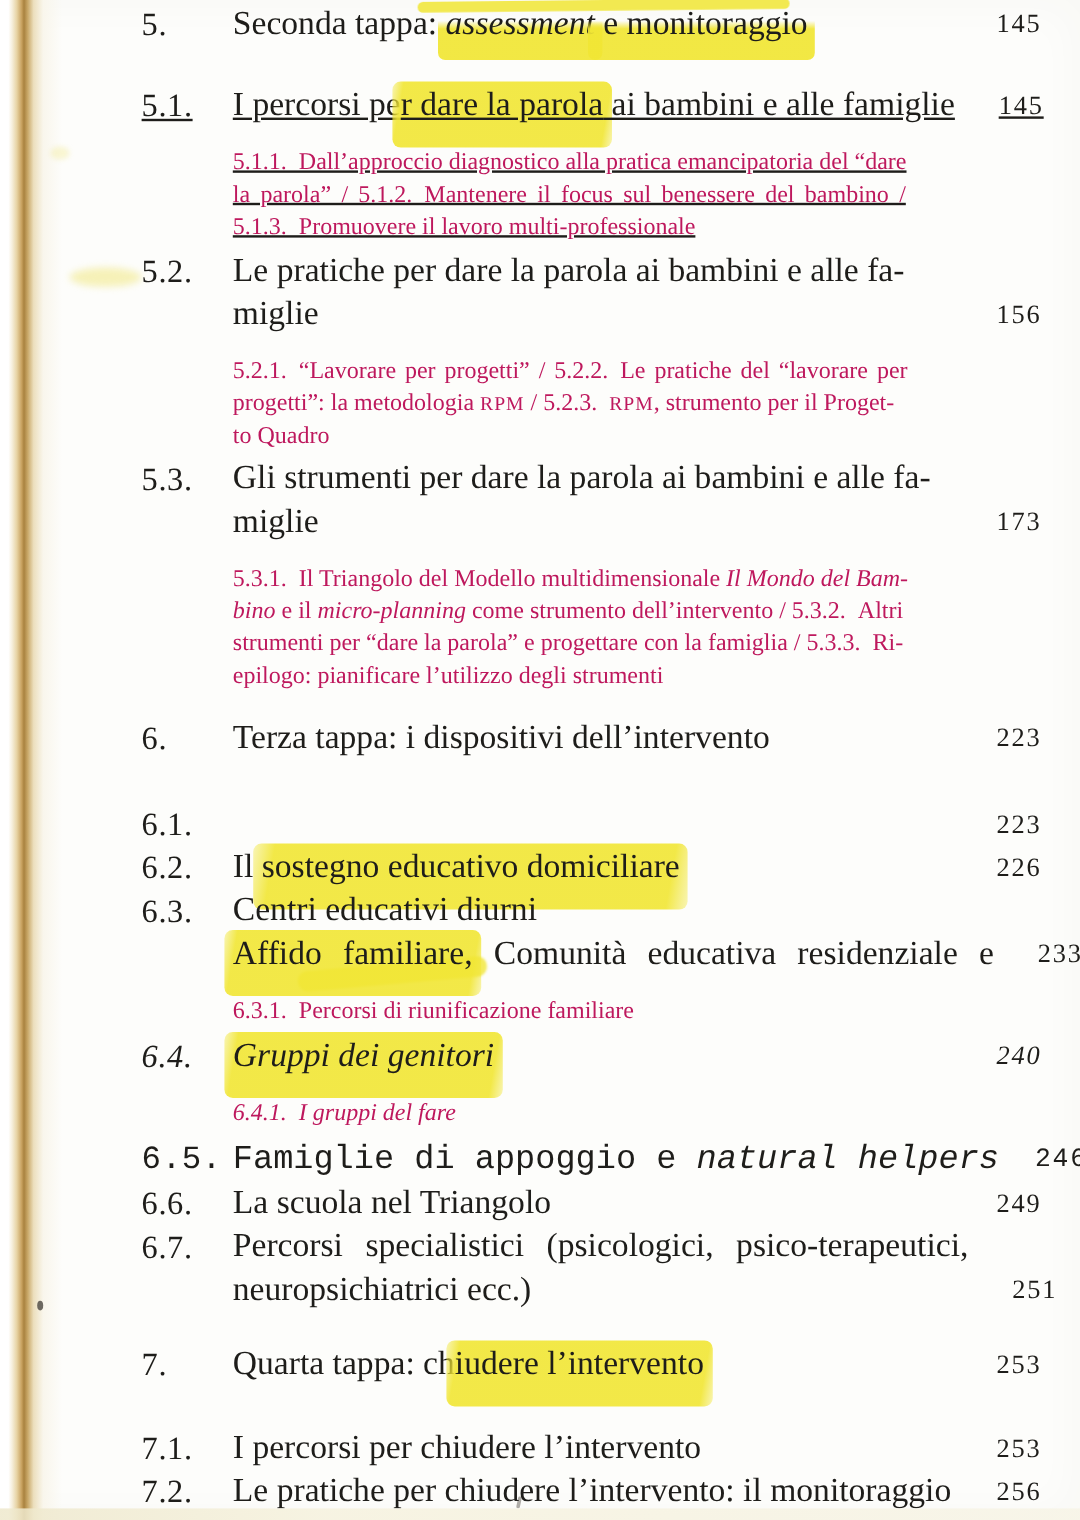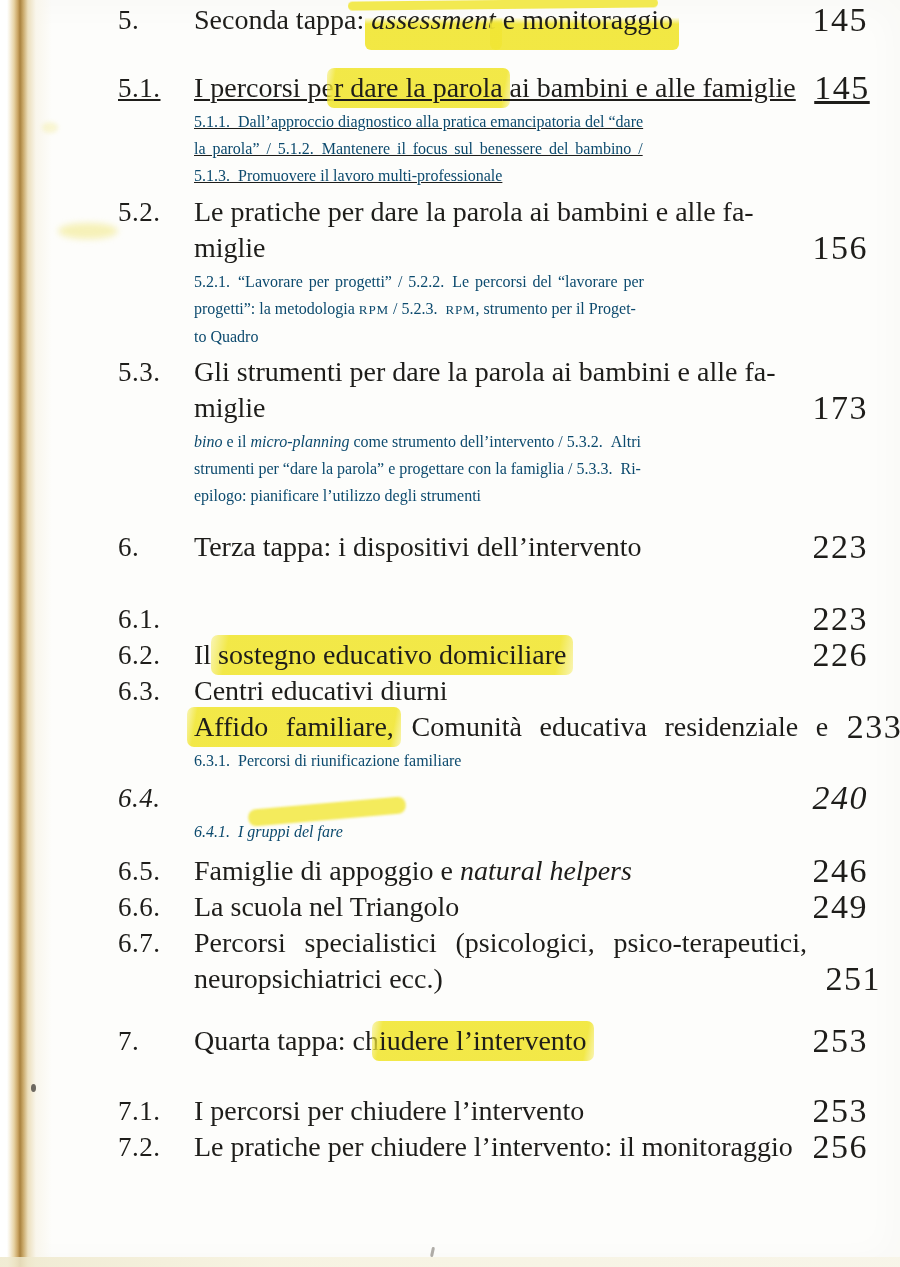--- a/index.html
+++ b/index.html
@@ -39,47 +39,47 @@
   .tick-bottom { left:431px; top:1247px; width:3px; height:10px;
     background:#6f6a62; opacity:.55; transform:rotate(12deg); border-radius:2px; }
 
   
   .toc { position:absolute; left:118px; top:0; width:750px; }
   .toc-row { display:grid; grid-template-columns:76px 1fr 74px; align-items:start; }
   .entry-number { font-size:27px; line-height:36px; letter-spacing:.5px; }
   .entry-title { font-size:28px; line-height:36px; grid-column:2; }
   .entry-title .line { white-space:nowrap; }
   .entry-page { grid-column:3; align-self:end; text-align:right;
-    font-size:34px; line-height:36px; letter-spacing:1.5px; }
-  .entry-sub { grid-column:2; font-size:16px; line-height:27px; margin-top:2px; color:#0c4a6e; }
+    font-size:22px; line-height:36px; letter-spacing:1.5px; }
+  .entry-sub { grid-column:2; font-size:20px; line-height:27px; margin-top:16px; color:#be185d; }
   .entry-sub .line { white-space:nowrap; }
 
   .it { font-style:italic; }
   .sc { font-size:.82em; letter-spacing:.8px;text-align:center; }
   .hl {
     background:linear-gradient(100deg, rgba(241,230,52,.35) 0%,
       rgba(241,230,52,.9) 5%, rgba(241,230,52,.9) 95%, rgba(241,230,52,.35) 100%);
-    border-radius:7px; padding:4px 7px 5px; margin:-4px -7px -5px;
+    border-radius:7px; padding:4px 7px 20px; margin:-4px -7px -5px;
     box-decoration-break:clone; -webkit-box-decoration-break:clone;
   }
   .hl-low {
     background:linear-gradient(180deg, rgba(241,230,52,0) 0%, rgba(241,230,52,0) 32%,
       rgba(241,230,52,.92) 46%, rgba(241,230,52,.92) 100%);
     border-radius:6px; padding:2px 6px 15px; margin:-2px -6px -15px;
   }
 
   
   .toc-row:nth-child(1)  { margin-top:2px; }
   .toc-row:nth-child(2)  { margin-top:32px;text-decoration:underline; }
   .toc-row:nth-child(3)  { margin-top:5px; }
   .toc-row:nth-child(4)  { margin-top:4px; }
   .toc-row:nth-child(5)  { margin-top:20px; }
   .toc-row:nth-child(6)  { margin-top:36px; }
   .toc-row:nth-child(9)  { margin-top:6px;font-style:italic; }
-  .toc-row:nth-child(10) { margin-top:8px; }
+  .toc-row:nth-child(10) { margin-top:8px;font-family:Liberation Mono, monospace; }
   .toc-row:nth-child(13) { margin-top:26px; }
   .toc-row:nth-child(14) { margin-top:34px; }
 </style>
 </head>
 <body>
 
 <div class="page">
   <div class="spine decor"></div>
   <div class="decor swipe-top"></div>
   <div class="decor smudge-a"></div>
@@ -112,34 +112,35 @@
   </section>
 
   <section class="toc-row">
     <div class="entry-number">5.2.</div>
     <div class="entry-title">
           <div class="line"><span>Le pratiche per dare la parola ai bambini e alle fa-</span></div>
           <div class="line"><span>miglie</span></div>
         </div>
     <div class="entry-page">156</div>
     <div class="entry-sub">
-          <div class="line" style="word-spacing: 0.12em;"><span>5.2.1. “Lavorare per progetti” / 5.2.2. Le percorsi del “lavorare per</span></div>
+          <div class="line" style="word-spacing: 0.12em;"><span>5.2.1. “Lavorare per progetti” / 5.2.2. Le pratiche del “lavorare per</span></div>
           <div class="line"><span>progetti”: la metodologia </span><span class="sc">RPM</span><span> / 5.2.3. </span><span class="sc">RPM</span><span>, strumento per il Proget-</span></div>
           <div class="line"><span>to Quadro</span></div>
         </div>
   </section>
 
   <section class="toc-row">
     <div class="entry-number">5.3.</div>
     <div class="entry-title">
           <div class="line"><span>Gli strumenti per dare la parola ai bambini e alle fa-</span></div>
           <div class="line"><span>miglie</span></div>
         </div>
     <div class="entry-page">173</div>
     <div class="entry-sub">
+          <div class="line"><span>5.3.1. Il Triangolo del Modello multidimensionale </span><span class="it">Il Mondo del Bam-</span></div>
           <div class="line"><span class="it">bino</span><span> e il </span><span class="it">micro-planning</span><span> come strumento dell’intervento / 5.3.2. Altri</span></div>
           <div class="line"><span>strumenti per “dare la parola” e progettare con la famiglia / 5.3.3. Ri-</span></div>
           <div class="line"><span>epilogo: pianificare l’utilizzo degli strumenti</span></div>
         </div>
   </section>
 
   <section class="toc-row">
     <div class="entry-number">6.</div>
     <div class="entry-title">
           <div class="line"><span>Terza tappa: i dispositivi dell’intervento</span></div>
@@ -170,20 +171,23 @@
           <div class="line" style="word-spacing: 0.38em;"><span class="hl">Affido familiare,</span><span> Comunità educativa residenziale e</span></div>
         </div>
     <div class="entry-page">233</div>
     <div class="entry-sub">
           <div class="line"><span>6.3.1. Percorsi di riunificazione familiare</span></div>
         </div>
   </section>
 
   <section class="toc-row">
     <div class="entry-number">6.4.</div>
+    <div class="entry-title">
+          <div class="line"><span class="hl">Gruppi dei genitori</span></div>
+        </div>
     <div class="entry-page">240</div>
     <div class="entry-sub">
           <div class="line"><span>6.4.1. I gruppi del fare</span></div>
         </div>
   </section>
 
   <section class="toc-row">
     <div class="entry-number">6.5.</div>
     <div class="entry-title">
           <div class="line"><span>Famiglie di appoggio e </span><span class="it">natural helpers</span></div>

